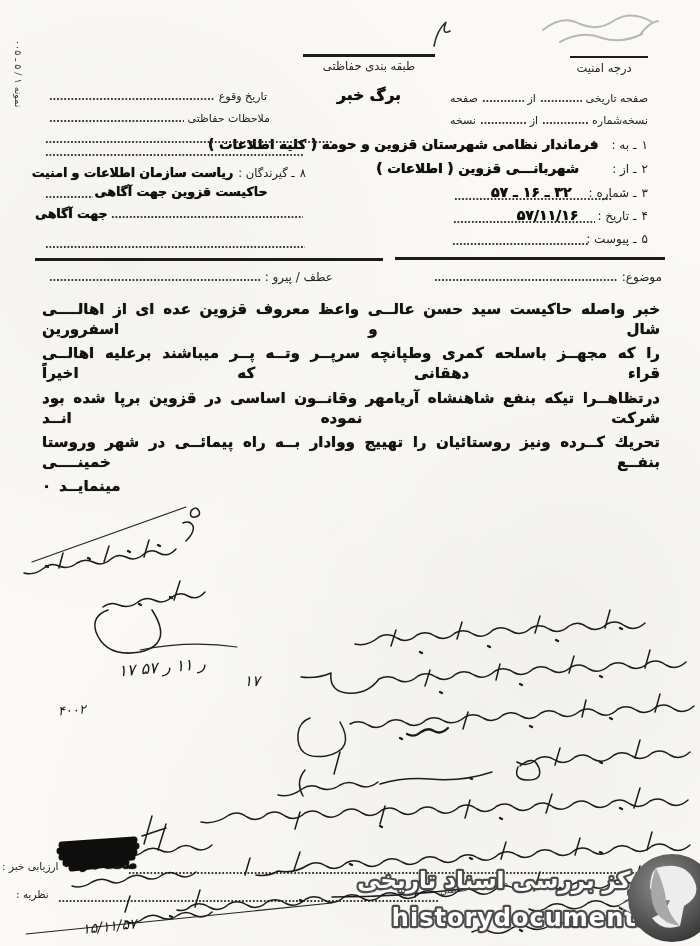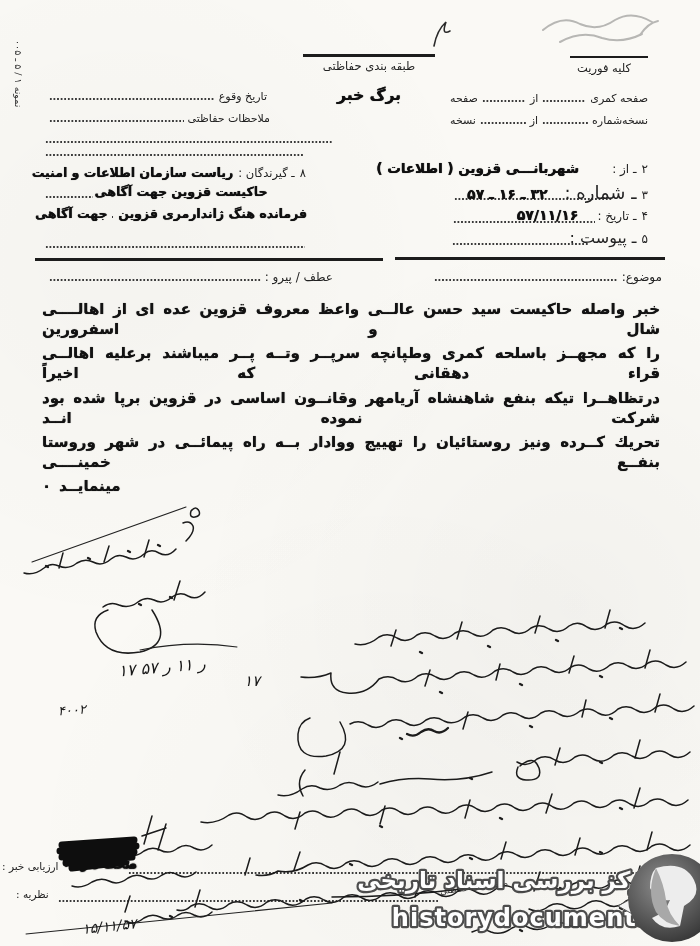--- a/index.html
+++ b/index.html
@@ -45,66 +45,71 @@
   .wm{position:absolute;pointer-events:none;}
 </style>
 </head>
 <body>
 
 <div class="page">
 
   <div class="abs vert" style="left:24px;top:40px;">نمونه ۱ / ۵ ـ ۰۰۵</div>
 
   <div class="solidline" style="left:570px;top:56px;width:78px;height:1.5px;"></div>
-  <div class="abs lbl rtl" style="left:560px;top:61px;width:88px;text-align:center;font-size:11.5px;">كليه فوريت</div>
+  <div class="abs lbl rtl" style="left:560px;top:61px;width:88px;text-align:center;font-size:11.5px;">درجه امنيت</div>
 
   <div class="solidline" style="left:303px;top:54px;width:132px;height:2.5px;"></div>
   <div class="abs lbl rtl" style="left:300px;top:59px;width:138px;text-align:center;font-size:11.5px;">طبقه بندى حفاظتى</div>
   <div class="abs typed rtl" style="left:315px;top:86px;width:108px;text-align:center;font-size:15.5px;letter-spacing:5px;">برگ خبر</div>
 
   <div class="abs row rtl" style="right:52px;top:92px;width:198px;">
-    <span class="lbl">صفحه كمرى</span>
+    <span class="lbl">صفحه تاریخی</span>
     <span class="fd"></span>
     <span class="lbl">از</span>
     <span class="fd"></span>
     <span class="lbl">صفحه</span>
   </div>
   <div class="abs row rtl" style="right:52px;top:114px;width:198px;">
     <span class="lbl">نسخه‌شماره</span>
     <span class="fd"></span>
     <span class="lbl">از</span>
     <span class="fd"></span>
     <span class="lbl">نسخه</span>
   </div>
 
+  <div class="abs rtl" style="right:52px;top:134px;white-space:nowrap;">
+    <span class="lbl" style="font-size:12px;">۱</span>
+    <span class="lbl" style="font-size:12px;">ـ به :</span>
+    <span class="typed" style="font-size:13.5px;margin-right:8px;">فرماندار نظامى شهرستان قزوين و حومه ( كليه اطلاعات )</span>
+  </div>
 
   <div class="abs rtl" style="right:52px;top:158px;white-space:nowrap;">
     <span class="lbl" style="font-size:12px;">۲</span>
     <span class="lbl" style="font-size:12px;">ـ از :</span>
     <span class="typed" style="font-size:13.5px;margin-right:28px;">شهربانـــى قزوين ( اطلاعات )</span>
   </div>
 
   <div class="dl" style="right:88px;top:198px;width:158px;"></div>
   <div class="abs rtl" style="right:52px;top:182px;white-space:nowrap;">
     <span class="lbl" style="font-size:12px;">۳</span>
-    <span class="lbl" style="font-size:18px;">ـ شماره :</span>
+    <span class="lbl" style="font-size:12px;">ـ شماره :</span>
     <span class="typed" style="font-size:14px;margin-right:12px;">۳۲ ـ ۱۶ ـ ۵۷</span>
   </div>
 
   <div class="dl" style="right:105px;top:221px;width:142px;"></div>
   <div class="abs rtl" style="right:52px;top:205px;white-space:nowrap;text-align:center;">
     <span class="lbl" style="font-size:12px;">۴</span>
     <span class="lbl" style="font-size:12px;">ـ تاريخ :</span>
     <span class="typed" style="font-size:14px;margin-right:14px;">۵۷/۱۱/۱۶</span>
   </div>
 
   <div class="dl" style="right:112px;top:243px;width:136px;"></div>
   <div class="abs rtl" style="right:52px;top:228px;white-space:nowrap;">
     <span class="lbl" style="font-size:12px;">۵</span>
-    <span class="lbl" style="font-size:16px;">ـ پيوست :</span>
+    <span class="lbl" style="font-size:12px;">ـ پيوست :</span>
   </div>
 
   <div class="abs row rtl" style="left:45px;top:90px;width:222px;">
     <span class="lbl">تاريخ وقوع</span>
     <span class="fd"></span>
   </div>
   <div class="abs row rtl" style="left:45px;top:112px;width:225px;">
     <span class="lbl">ملاحظات حفاظتى</span>
     <span class="fd"></span>
   </div>
@@ -112,21 +117,20 @@
   <div class="dl" style="left:45px;top:154px;width:258px;"></div>
 
   <div class="abs rtl" style="left:38px;top:162px;width:268px;white-space:nowrap;">
     <span class="lbl" style="font-size:11.5px;">۸</span>
     <span class="lbl" style="font-size:11.5px;">ـ گيرندگان :</span>
     <span class="typed" style="font-size:12.5px;">رياست سازمان اطلاعات و امنيت</span>
   </div>
   <div class="dl" style="left:45px;top:196px;width:48px;"></div>
   <div class="abs typed rtl" style="left:92px;top:184px;width:178px;text-align:center;font-size:12.5px;">حاكيست قزوين جهت آگاهى</div>
   <div class="abs row rtl" style="left:35px;top:206px;width:272px;">
-    <span class="typed" style="font-size:12.5px;">فرمانده هنگ ژاندارمرى قزوين</span>
     <span class="fd"></span>
     <span class="typed" style="font-size:12.5px;">جهت آگاهى</span>
   </div>
   <div class="dl" style="left:45px;top:246px;width:260px;"></div>
 
   <div class="solidline" style="left:35px;top:258px;width:348px;height:2.5px;"></div>
   <div class="solidline" style="left:395px;top:257px;width:270px;height:2.5px;"></div>
 
   <div class="abs row rtl" style="left:45px;top:270px;width:288px;">
     <span class="lbl" style="font-size:12px;">عطف / پيرو :</span>

